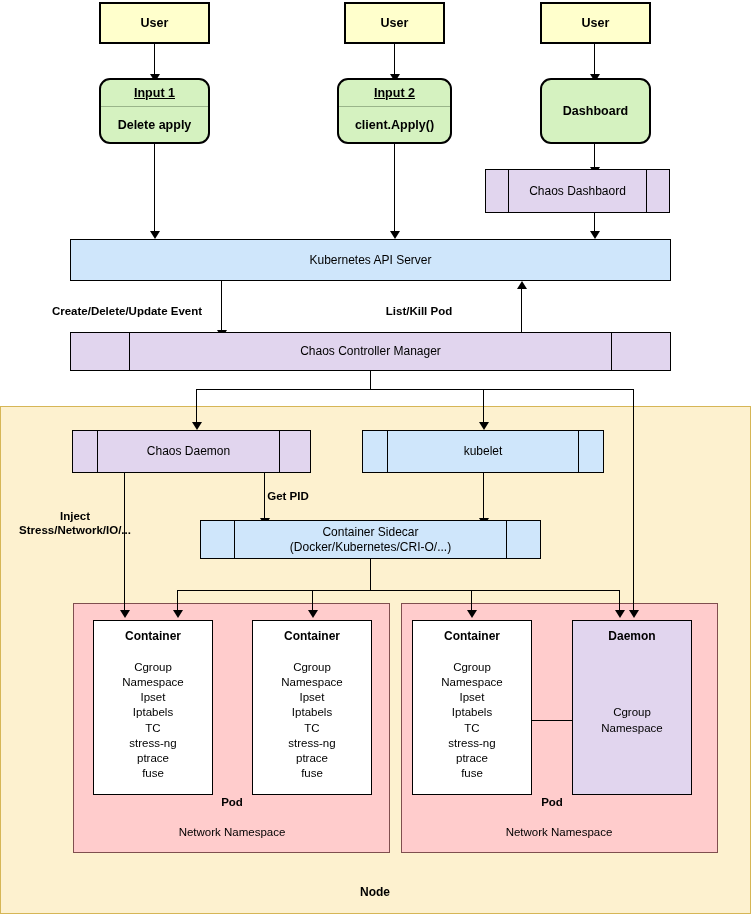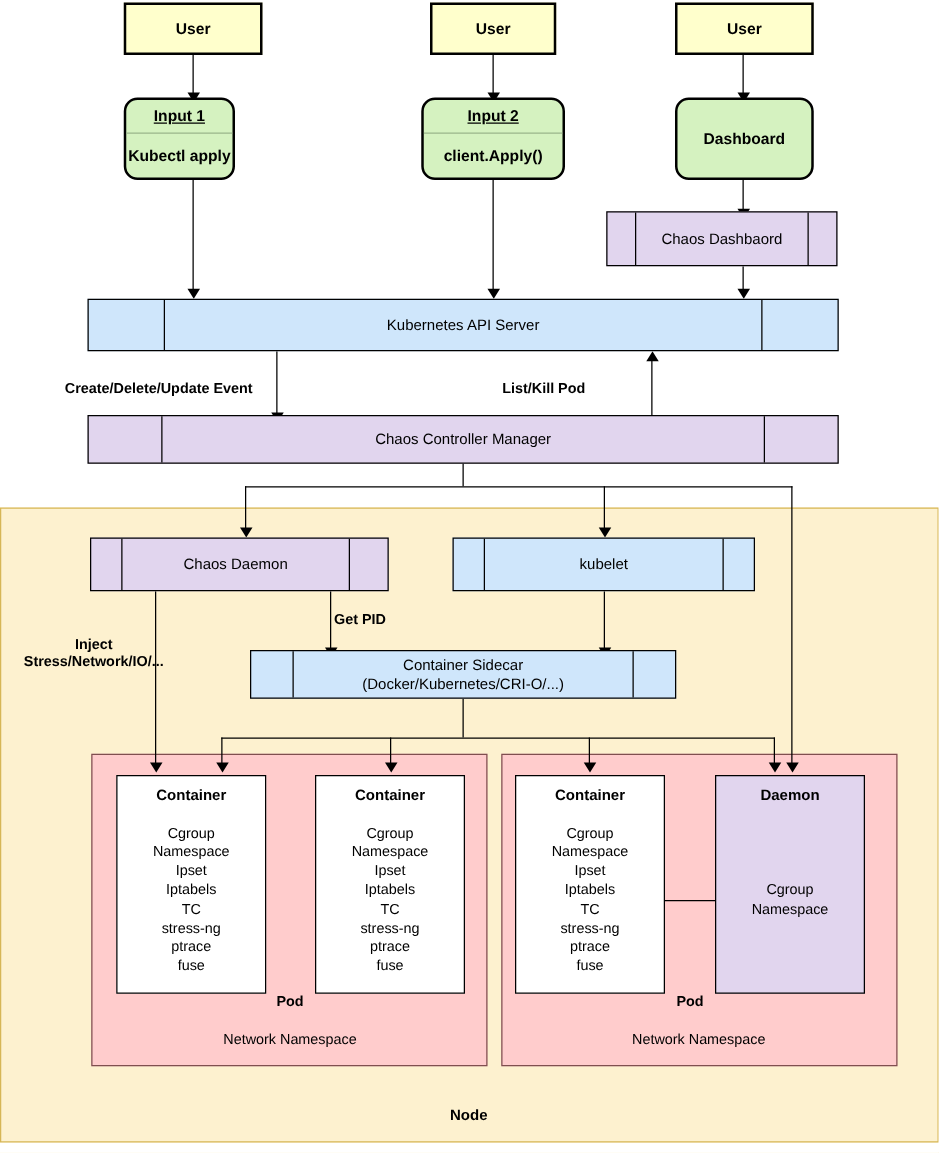--- a/index.html
+++ b/index.html
@@ -196,46 +196,46 @@
   <div class="abs user-box" style="left:99px;top:2px;width:111px;height:42px;">
     <span>User</span>
   </div>
   <div class="abs user-box" style="left:344px;top:2px;width:101px;height:42px;">
     <span>User</span>
   </div>
   <div class="abs user-box" style="left:540px;top:2px;width:111px;height:42px;">
     <span>User</span>
   </div>
 
-  <div class="abs input-box" style="left:99px;top:78px;width:89px;height:66px;">
+  <div class="abs input-box" style="left:99px;top:78px;width:111px;height:66px;">
     <div class="input-title">Input 1</div>
-    <div class="input-body">Kubectl apply</div>
+    <div class="input-body">Delete apply</div>
   </div>
   <div class="abs input-box" style="left:337px;top:78px;width:115px;height:66px;">
     <div class="input-title">Input 2</div>
     <div class="input-body">client.Apply()</div>
   </div>
   <div class="abs input-box" style="left:540px;top:78px;width:111px;height:66px;">
     <div class="input-body">Dashboard</div>
   </div>
 
   <div class="abs bar bar-purple" style="left:485px;top:169px;width:185px;height:44px;">
     <div class="cap" style="width:22px;"></div>
     <div class="mid">Chaos Dashbaord</div>
     <div class="cap right" style="width:22px;"></div>
   </div>
 
-  <div class="abs bar bar-blue" style="left:70px;top:239px;width:601px;height:42px;">
+  <div class="abs bar bar-blue" style="left:70px;top:239px;width:601px;height:42px;flex-direction:column;">
     <div class="cap" style="width:60px;"></div>
     <div class="mid">Kubernetes API Server</div>
     <div class="cap right" style="width:60px;"></div>
   </div>
 
   <div class="abs lbl b" style="left:42px;top:304px;width:170px;">Create/Delete/Update Event</div>
-  <div class="abs lbl b" style="left:350px;top:304px;width:170px;">List/Kill Pod</div>
+  <div class="abs lbl b" style="left:334px;top:304px;width:170px;">List/Kill Pod</div>
 
   <div class="abs bar bar-purple" style="left:70px;top:332px;width:601px;height:39px;">
     <div class="cap" style="width:58px;"></div>
     <div class="mid">Chaos Controller Manager</div>
     <div class="cap right" style="width:58px;"></div>
   </div>
 
   <div class="abs bar bar-blue" style="left:362px;top:430px;width:242px;height:43px;">
     <div class="cap" style="width:24px;"></div>
     <div class="mid">kubelet</div>

